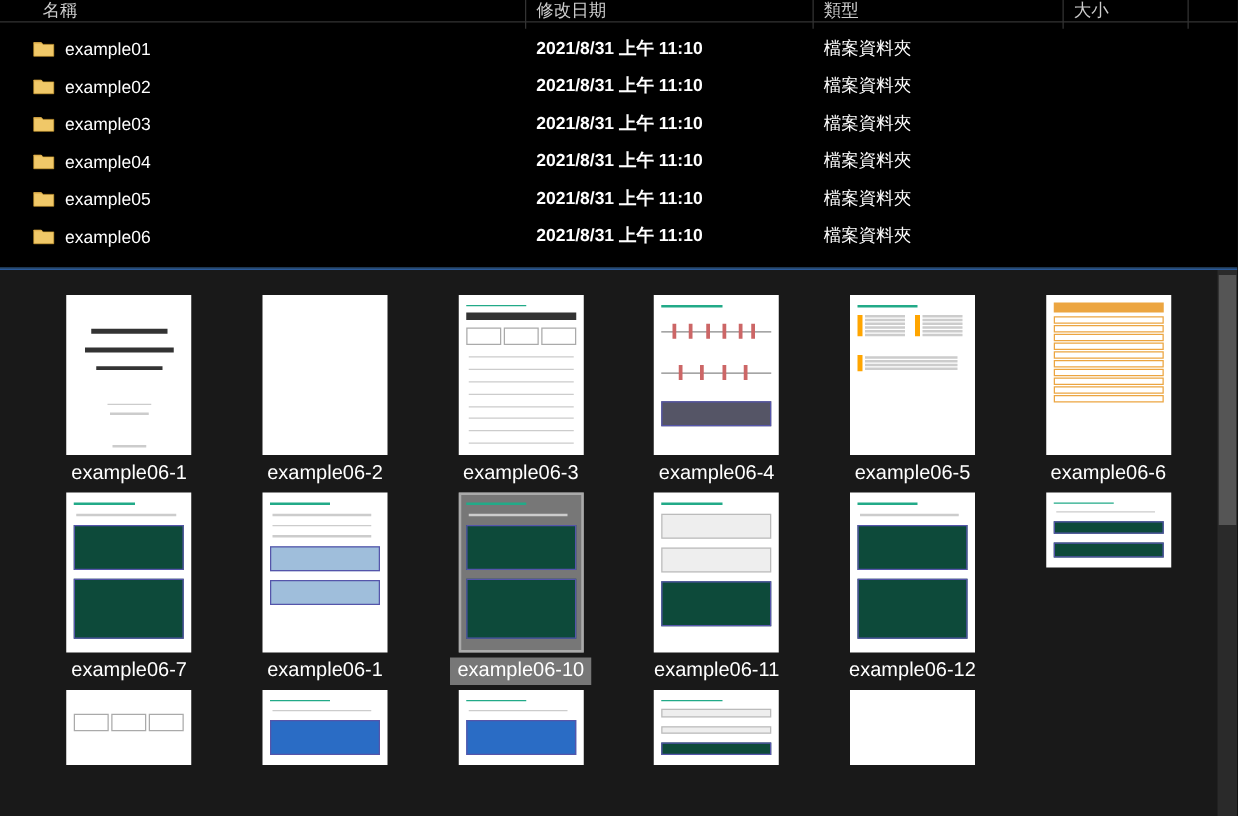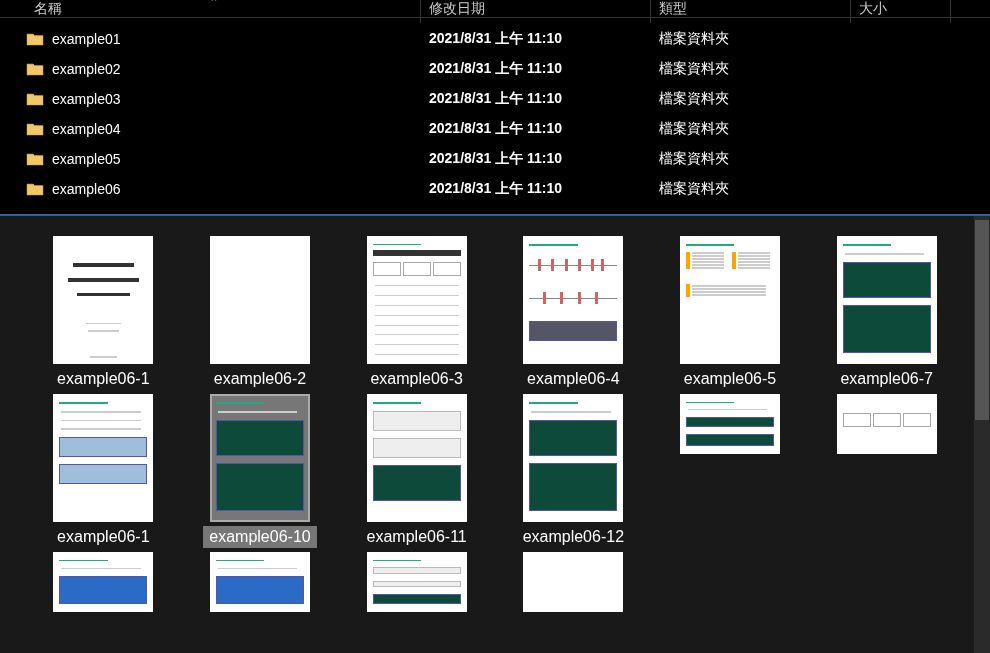--- a/index.html
+++ b/index.html
@@ -360,20 +360,38 @@
             <div class="d-line"></div>
             <div class="d-line"></div>
             <div class="d-line"></div>
             <div class="d-line"></div>
           </div>
         </div>
     <div class="thumb-label">example06-5</div>
   </div>
       <div class="thumb-item">
     <div class="thumb-box">
+          <div class="d-bar"></div>
+          <div class="d-bar row">
+            <div></div>
+            <div></div>
+            <div></div>
+            <div></div>
+            <div></div>
+            <div></div>
+            <div></div>
+            <div></div>
+            <div></div>
+            <div></div>
+          </div>
+        </div>
+    <div class="thumb-label">example06-6</div>
+  </div>
+      <div class="thumb-item">
+    <div class="thumb-box">
           <div class="d-line s" style="background:#2a8;margin:2px 0"></div>
           <div class="d-line" style="height:1.5px;margin:2px"></div>
           <div class="d-block"></div>
           <div class="d-block lg"></div>
         </div>
     <div class="thumb-label">example06-7</div>
   </div>
       <div class="thumb-item">
     <div class="thumb-box">
           <div class="d-line s" style="background:#2a8;margin:2px 0"></div>

